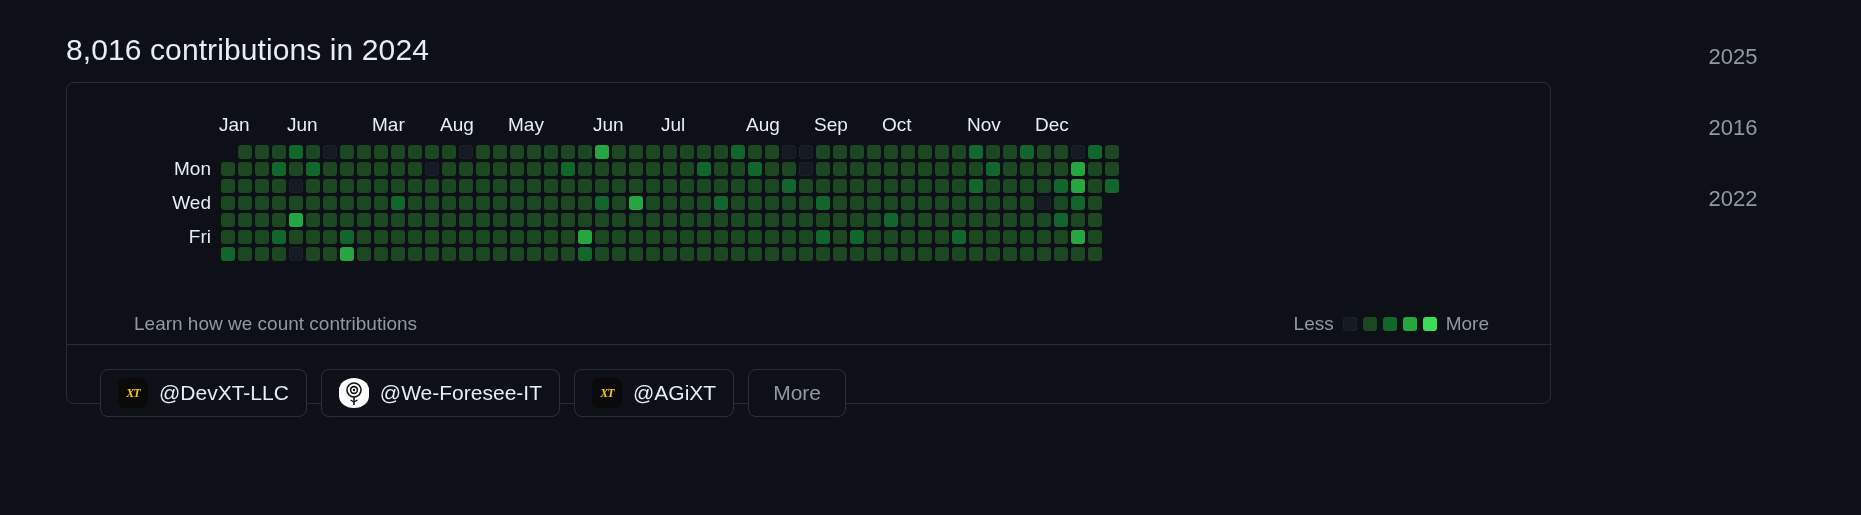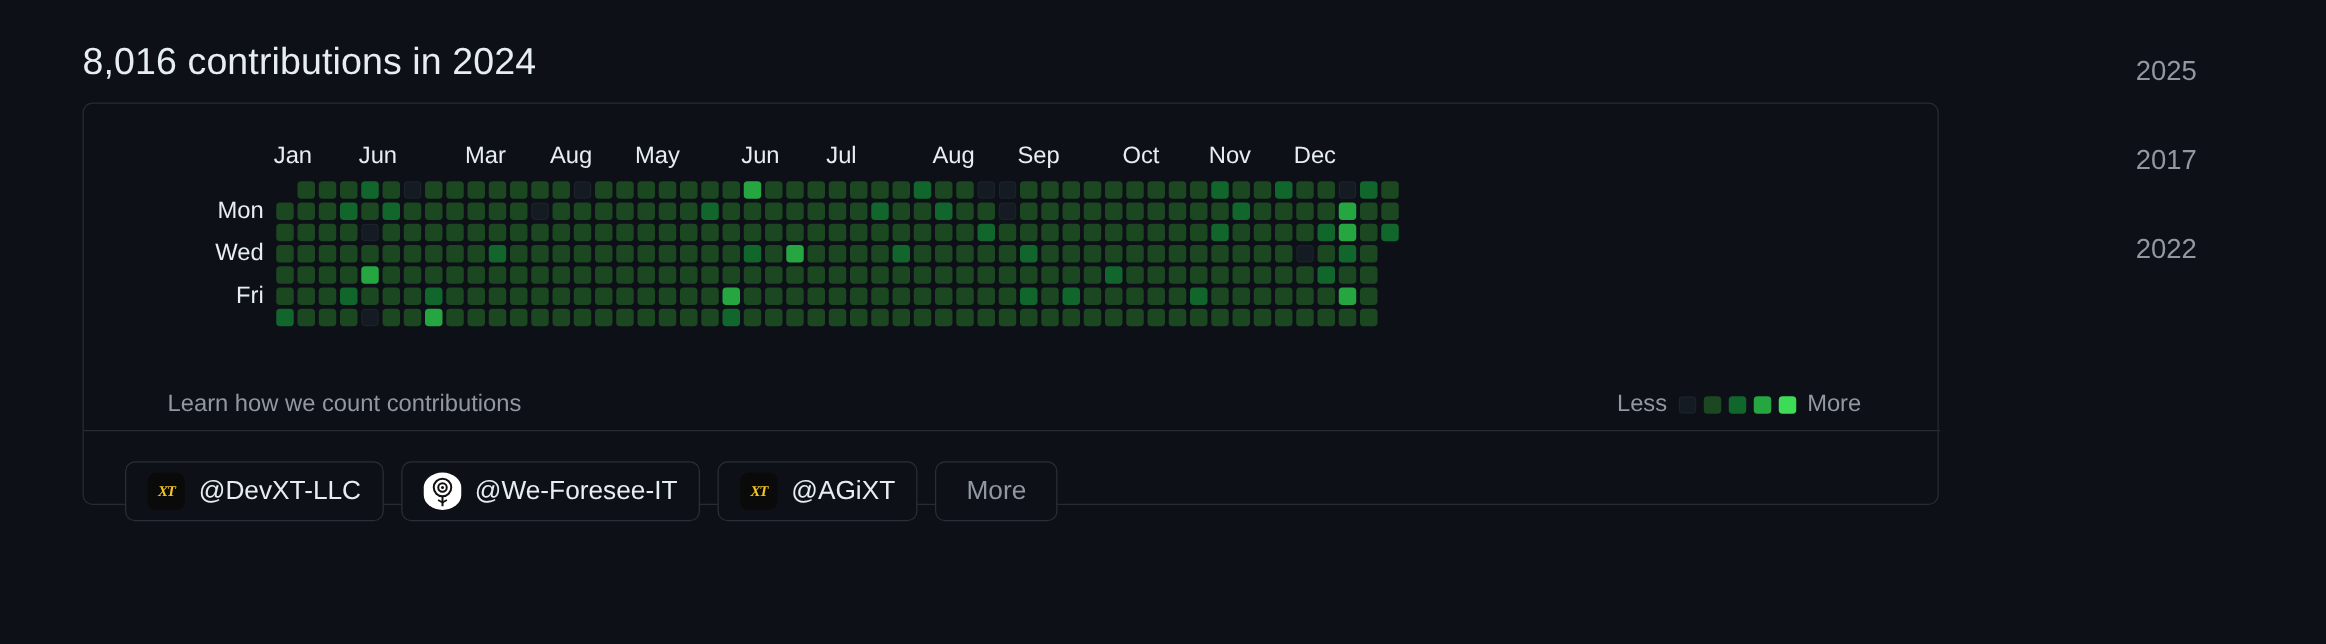--- a/index.html
+++ b/index.html
@@ -254,21 +254,21 @@
       <div class="months" id="months">
           <div class="month-label" style="left: 152px;">Jan</div>
           <div class="month-label" style="left: 220px;">Jun</div>
           <div class="month-label" style="left: 305px;">Mar</div>
           <div class="month-label" style="left: 373px;">Aug</div>
           <div class="month-label" style="left: 441px;">May</div>
           <div class="month-label" style="left: 526px;">Jun</div>
           <div class="month-label" style="left: 594px;">Jul</div>
           <div class="month-label" style="left: 679px;">Aug</div>
           <div class="month-label" style="left: 747px;">Sep</div>
-          <div class="month-label" style="left: 815px; margin-left: 16px;">Oct</div>
+          <div class="month-label" style="left: 815px;">Oct</div>
           <div class="month-label" style="left: 900px;">Nov</div>
           <div class="month-label" style="left: 968px;">Dec</div>
         </div>
 
       <div class="weekdays" id="weekdays">
           <div class="weekday-label" style="top: 16px;">Mon</div>
           <div class="weekday-label" style="top: 50px;">Wed</div>
           <div class="weekday-label" style="top: 84px;">Fri</div>
         </div>
 
@@ -686,17 +686,17 @@
         </div>
         <div class="more-pill">
           <span class="more-label">More</span>
         </div>
       </div>
 
   </div>
 
   <div class="years" id="years">
       <button class="year-btn">2025</button>
-      <button class="year-btn">2017</button>
+      <button class="year-btn">2016</button>
       <button class="year-btn">2022</button>
     </div>
 
 </div>
 
 </body></html>

